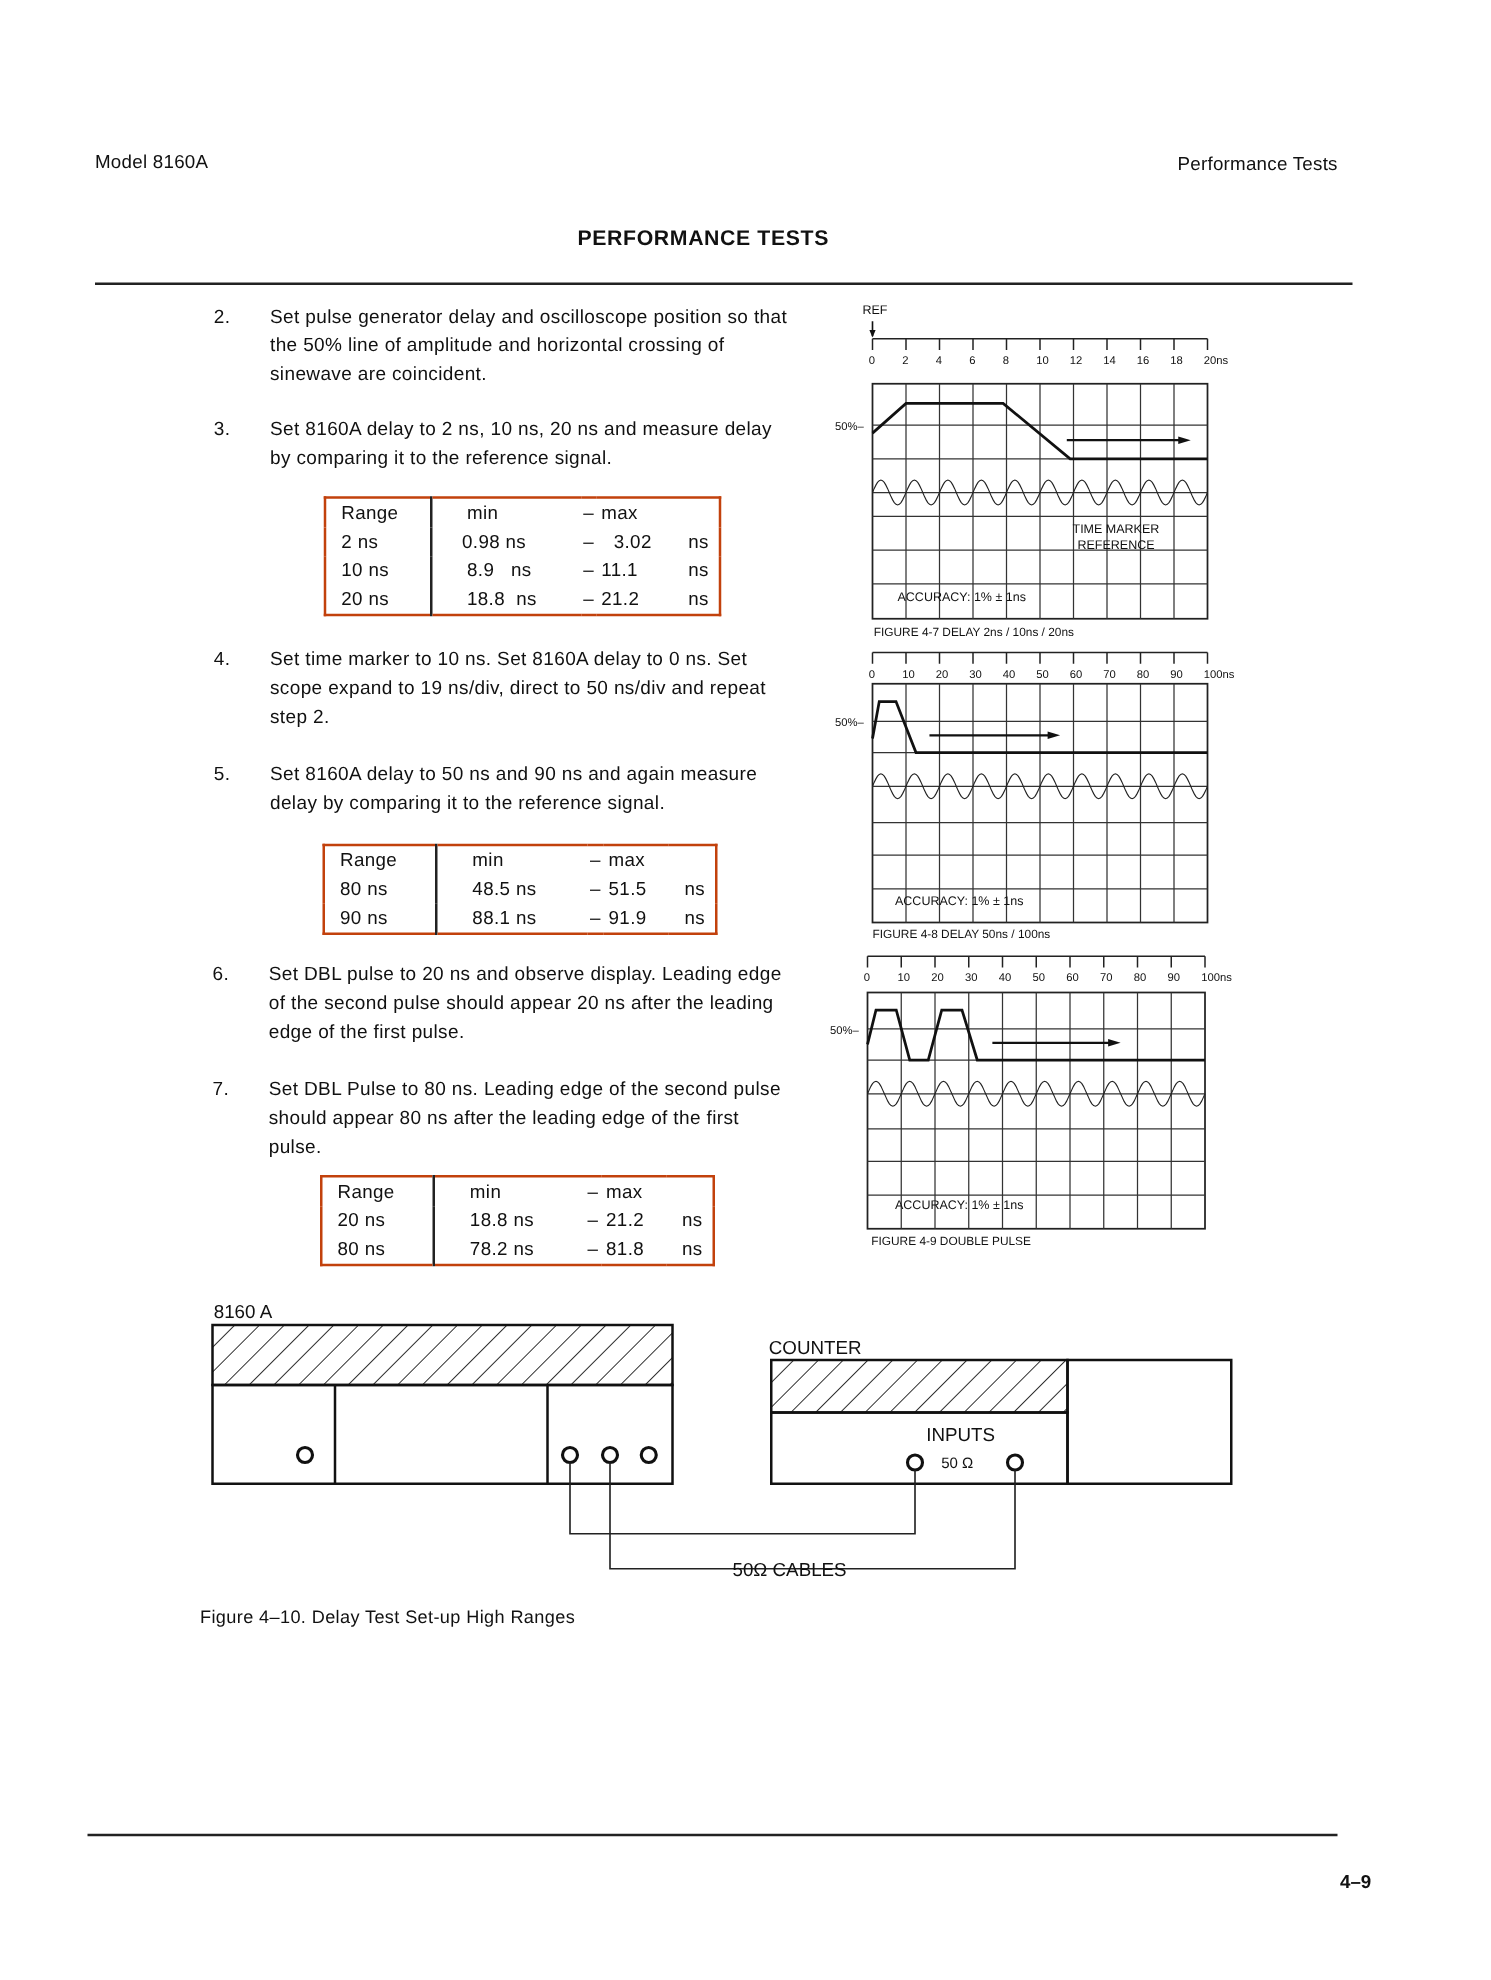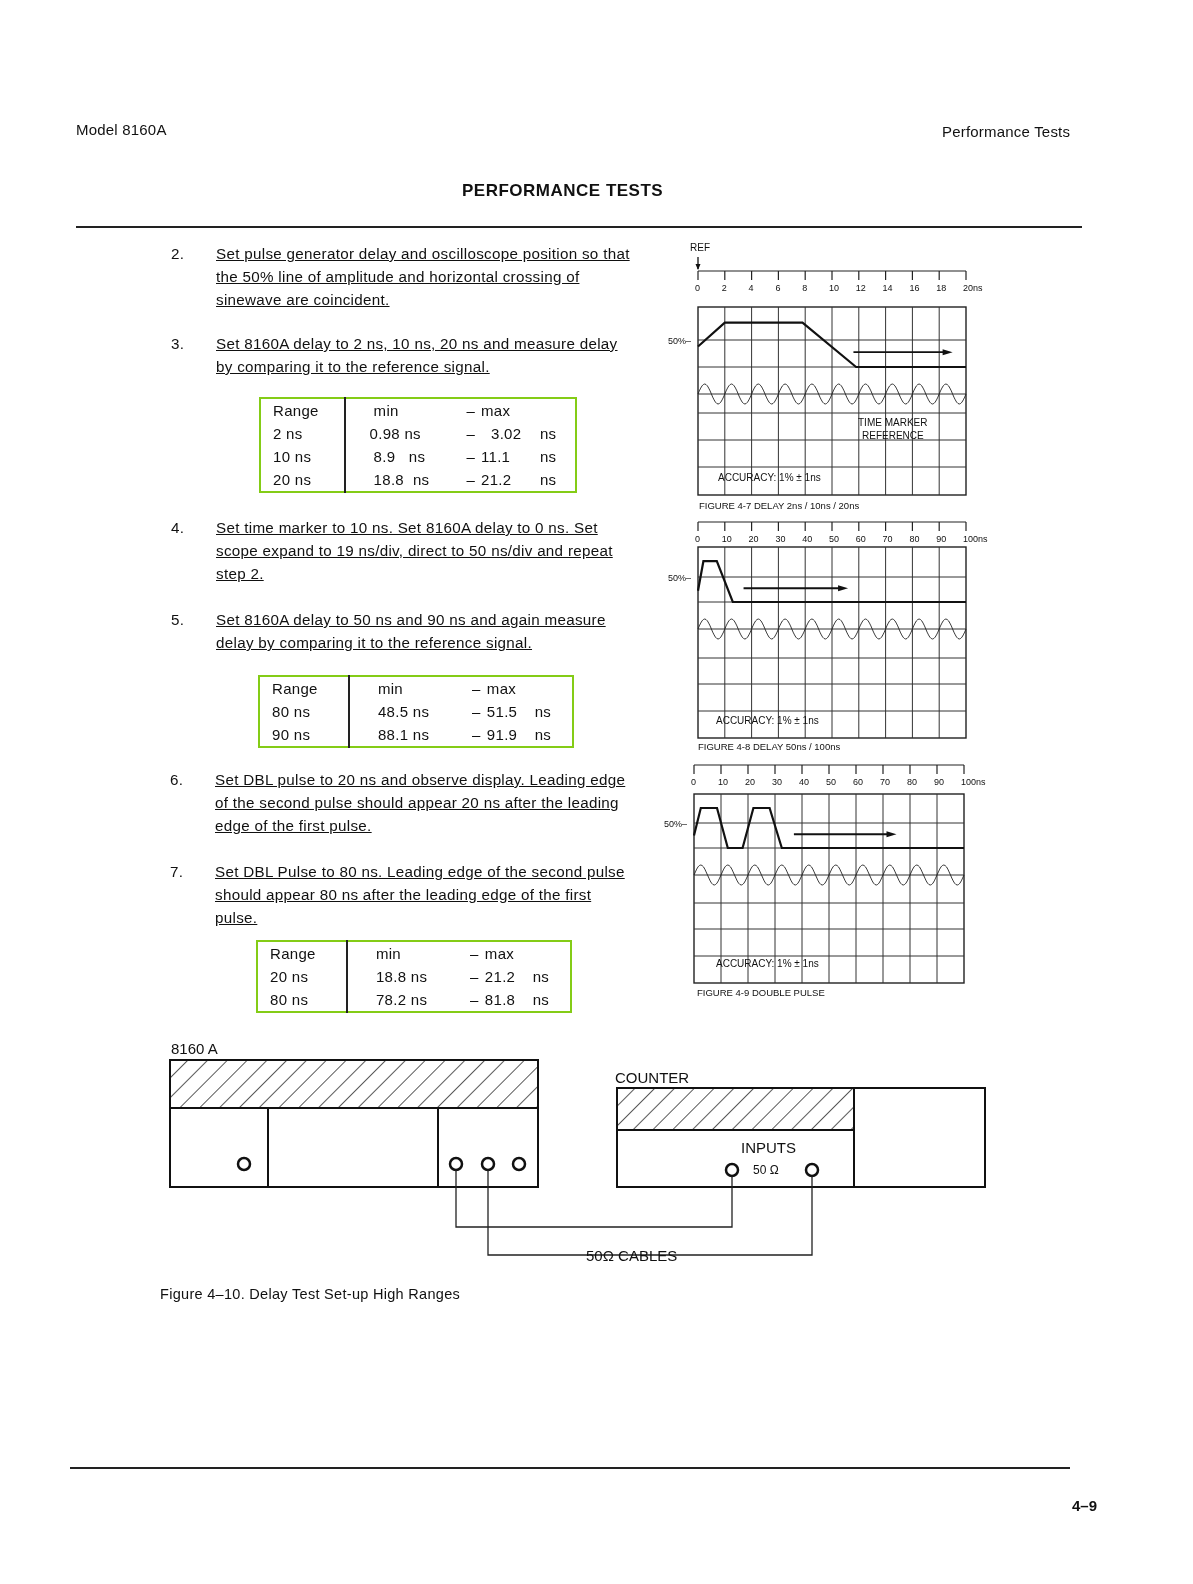--- a/index.html
+++ b/index.html
@@ -6,31 +6,31 @@
   body {
     width: 1193px; height: 1584px; position: relative; overflow: hidden;
     font-family: "Liberation Sans", "DejaVu Sans", sans-serif; color: #111111;
   }
   .abs { position: absolute; }
   .hdr { font-size: 15px; letter-spacing: 0.2px; }
   .title { font-size: 17px; font-weight: bold; letter-spacing: 0.5px; }
   .rule { position: absolute; height: 2px; background: #222; }
   .step { position: absolute; font-size: 15.2px; line-height: 23px; letter-spacing: 0.3px; }
   .step .num { position: absolute; left: 0; top: 0; }
-  .step .txt { position: absolute; left: 45px; top: 0; width: 420px; text-decoration: underline; }
+  .step .txt { position: absolute; left: 45px; top: 0; width: 420px; }
   table.spec {
     position: absolute; border-collapse: collapse; font-size: 15px; letter-spacing: 0.3px;
-    border: 2px solid #84cc16;
+    border: 2px solid #c2410c;
   }
   table.spec td { padding: 0; line-height: 23px; vertical-align: top; white-space: nowrap; }
   table.spec td.rng { border-right: 2px solid #222; padding-left: 12px; }
   table.spec td.mn { padding-left: 28px; margin-left: 44px; }
   table.spec td.dash { text-align: center; }
   table.spec td.mx { padding-left: 4px; }
-  table.spec td.u { padding-right: 8px; text-align: left; margin-left: 20px; }
+  table.spec td.u { padding-right: 8px; text-align: right; margin-left: 20px; }
   svg text { font-family: "Liberation Sans", "DejaVu Sans", sans-serif; fill: #111; }
   .cap { font-size: 14.5px; letter-spacing: 0.3px; }
   .pageno { font-size: 15px; font-weight: bold; }
 </style>
 </head>
 <body>
 
 <div class="abs hdr" style="left:76px; top:121px;">Model 8160A</div>
 <div class="abs hdr" style="left:942px; top:123px;">Performance Tests</div>
 <div class="abs title" style="left:462px; top:181px;">PERFORMANCE TESTS</div>

